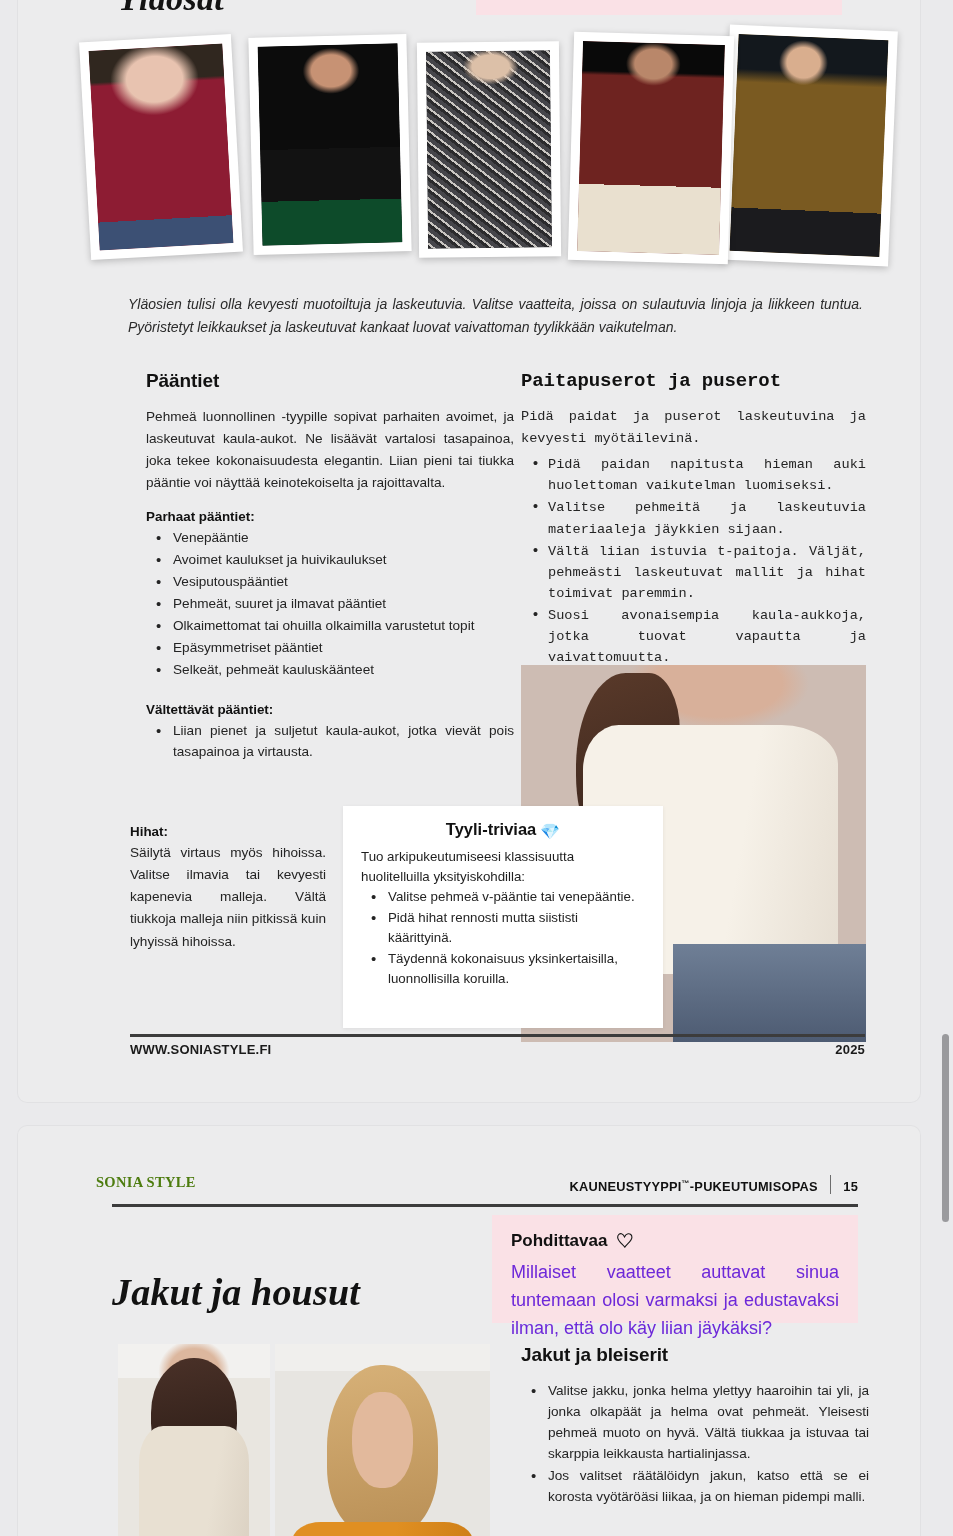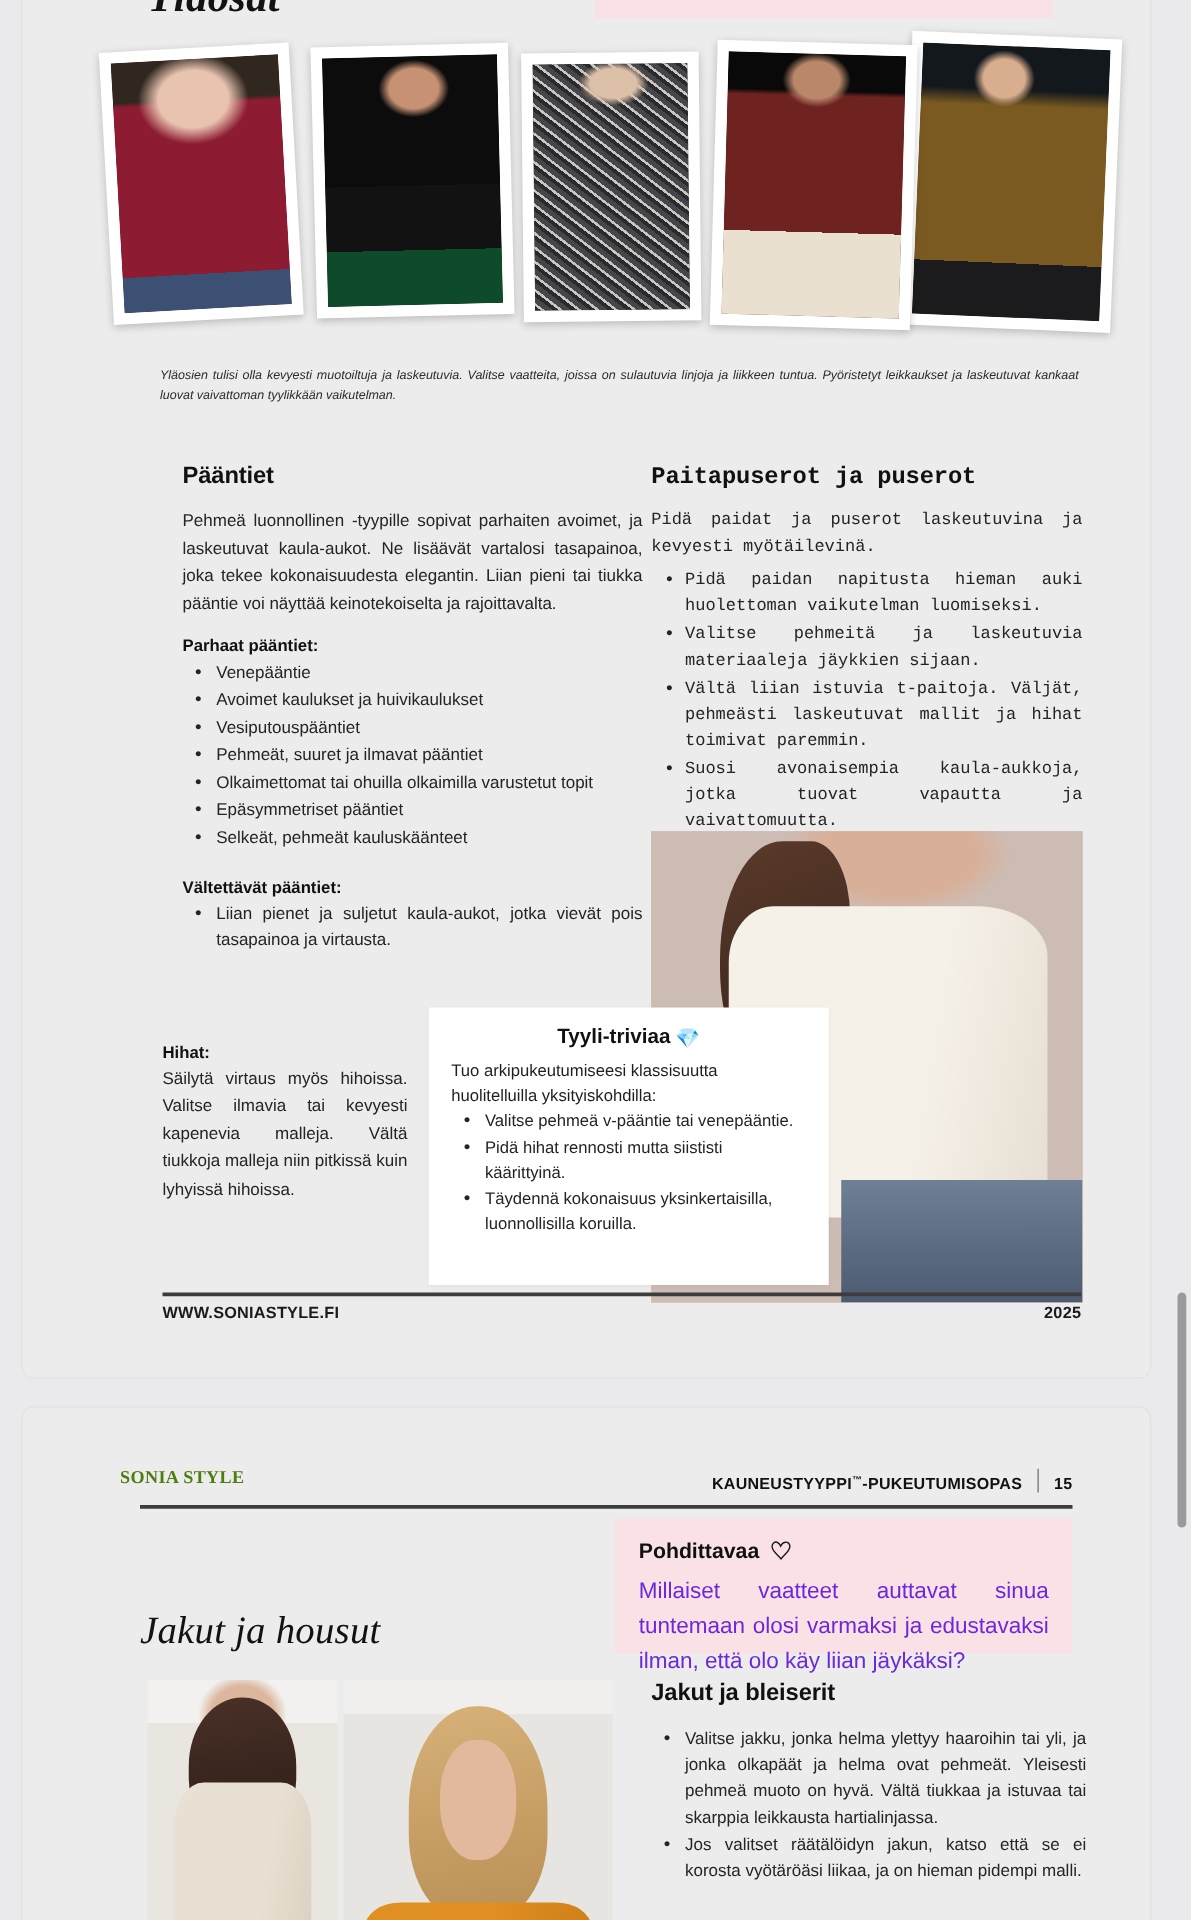--- a/index.html
+++ b/index.html
@@ -95,21 +95,21 @@
       linear-gradient(180deg,#090909 0 14%, #6e2320 16% 68%, #e9e0cf 68% 100%),
       #6e2320; }
   .img-e { background:
       radial-gradient(ellipse 22% 14% at 44% 12%, #d9ae8e 0 50%, transparent 74%),
       linear-gradient(180deg,#13181d 0 16%, #7a5a21 22% 80%, #1b1b1e 80% 100%),
       #7a5a21; }
 
   
   .intro {
     position: absolute; left: 110px; top: 653px; width: 735px;
-    font-size: 10px; font-style: italic; color: #2b2b2b;
+    font-size: 14px; font-style: italic; color: #2b2b2b;
     line-height: 1.62; text-align: justify;
   }
 
   
   .col-left  { position: absolute; left: 128px; top: 730px; width: 368px; }
   .col-right { position: absolute; left: 503px; top: 730px; width: 345px; font-family: Liberation Mono, monospace; }
 
   h3.h-main {
     font-size: 19px; font-weight: 700; color: #111;
     margin-bottom: 14px; letter-spacing: -0.1px;
@@ -227,24 +227,24 @@
   .p2-pink .pt {
     font-size: 17px; font-weight: 600; color: #111;
     display: flex; align-items: flex-start; gap: 7px; margin-bottom: 8px;
   }
   .p2-pink .pb {
     font-size: 18px; line-height: 1.55; color: #6d28d9; text-align: justify;
   }
   .heart-ico { display: inline-block; width: 22px; height: 19px; }
 
   .p2-title {
-    position: absolute; left: 94px; top: 160px;
+    position: absolute; left: 94px; top: 144px;
     font-family: "Liberation Serif", serif;
-    font-style: italic; font-weight: 400;
-    font-size: 31px; letter-spacing: 0.2px; color: #121212;
+    font-style: italic; font-weight: 700;
+    font-size: 38px; letter-spacing: 0.2px; color: #121212;
   }
 
   .p2-photos {
     position: absolute; left: 100px; top: 218px;
     width: 372px; height: 342px;
     display: flex; gap: 5px;
   }
   .p2-photos .ph2 { position: relative; overflow: hidden; }
   .ph2-a {
     width: 152px; height: 100%;
@@ -350,21 +350,21 @@
           <li>Selkeät, pehmeät kauluskäänteet</li>
         </ul>
 
         <div class="lbl" style="margin-top:22px">Vältettävät pääntiet:</div>
         <ul class="bl just">
           <li>Liian pienet ja suljetut kaula-aukot, jotka vievät pois tasapainoa ja virtausta.</li>
         </ul>
       </div>
 
       <div class="hihat">
-        <div class="lbl" style="margin-top:14px">Hihat:</div>
+        <div class="lbl" style="margin-top:4px">Hihat:</div>
         <p class="body">Säilytä virtaus myös hihoissa. Valitse ilmavia tai kevyesti kapenevia malleja. Vältä tiukkoja malleja niin pitkissä kuin lyhyissä hihoissa.</p>
       </div>
 
       <div class="col-right">
         <h3 class="h-main">Paitapuserot ja puserot</h3>
         <p class="body" style="margin-bottom:4px">Pidä paidat ja puserot laskeutuvina ja kevyesti myötäilevinä.</p>
         <ul class="bl just">
           <li>Pidä paidan napitusta hieman auki huolettoman vaikutelman luomiseksi.</li>
           <li>Valitse pehmeitä ja laskeutuvia materiaaleja jäykkien sijaan.</li>
           <li>Vältä liian istuvia t-paitoja. Väljät, pehmeästi laskeutuvat mallit ja hihat toimivat paremmin.</li>

